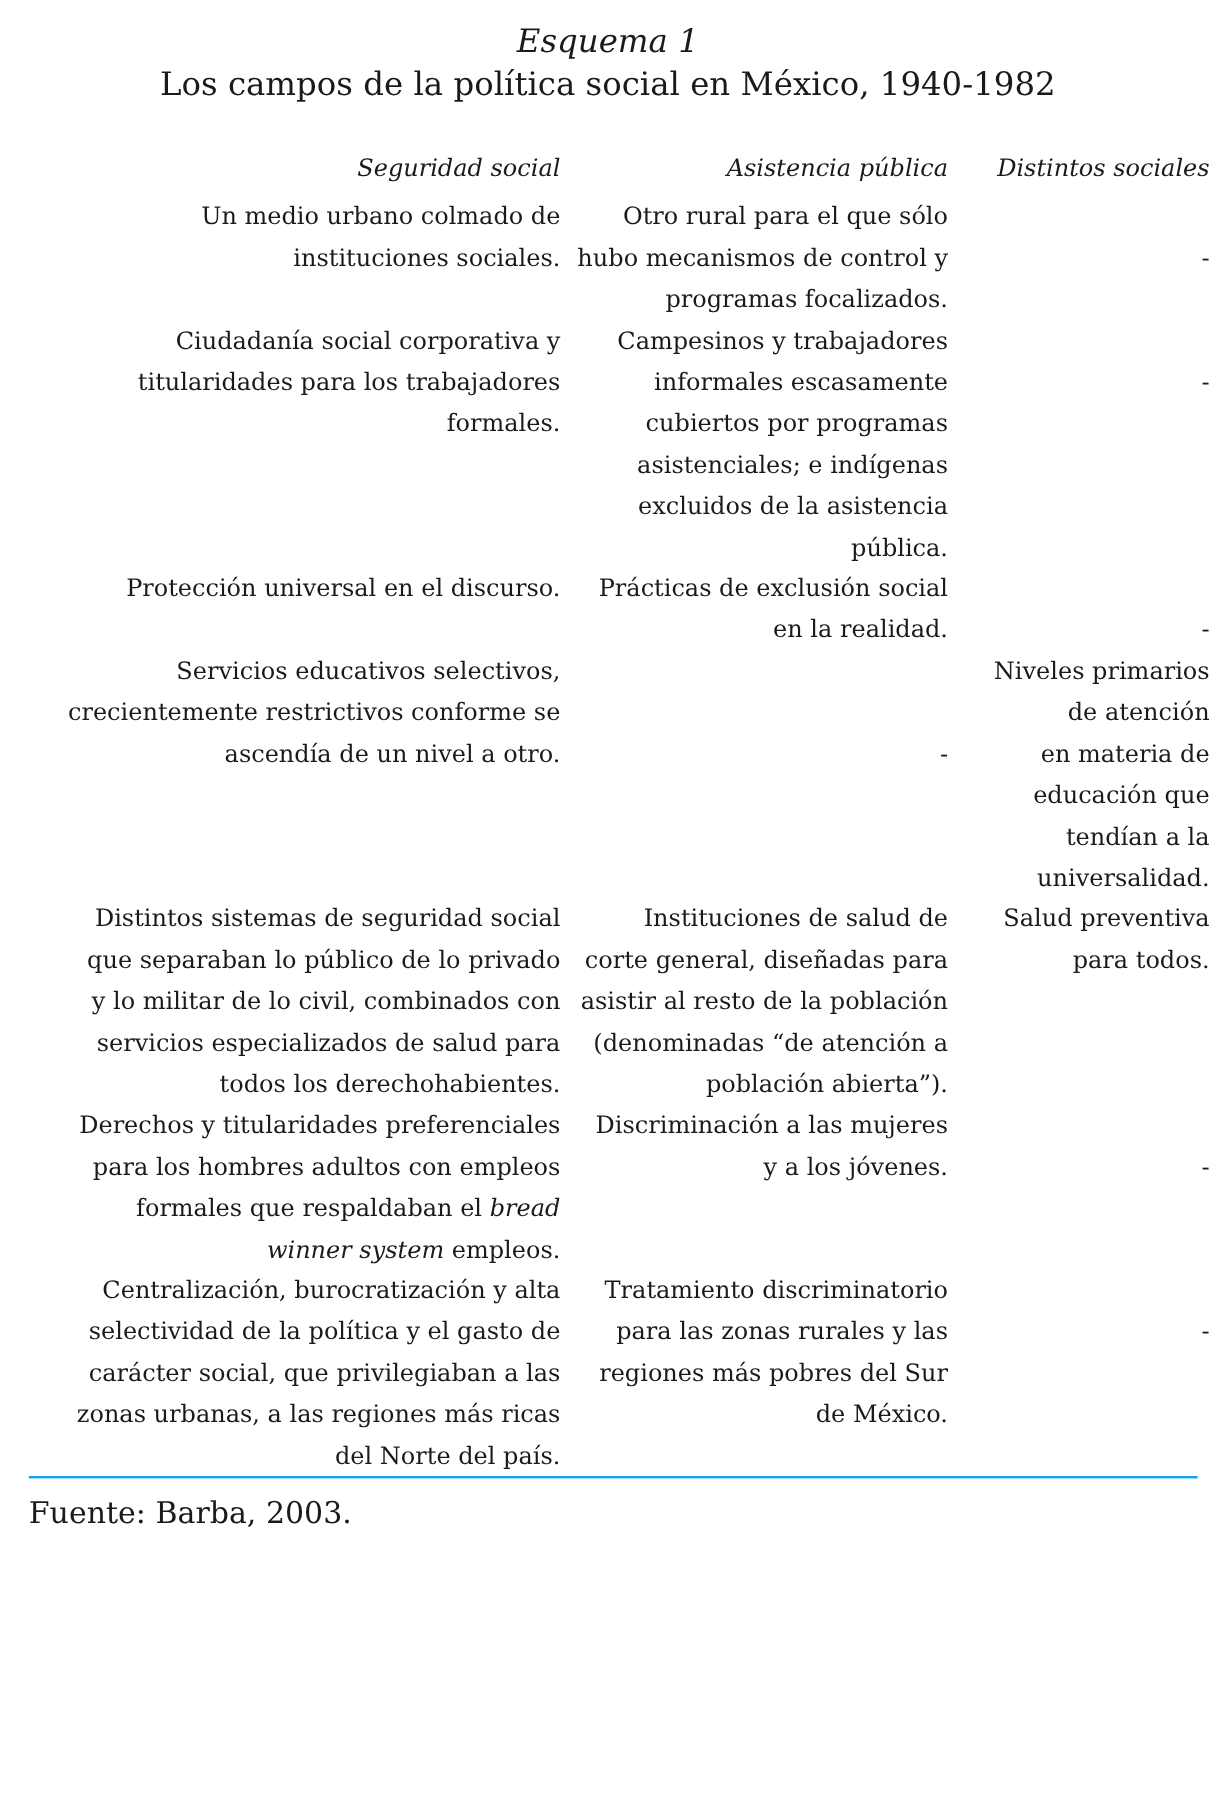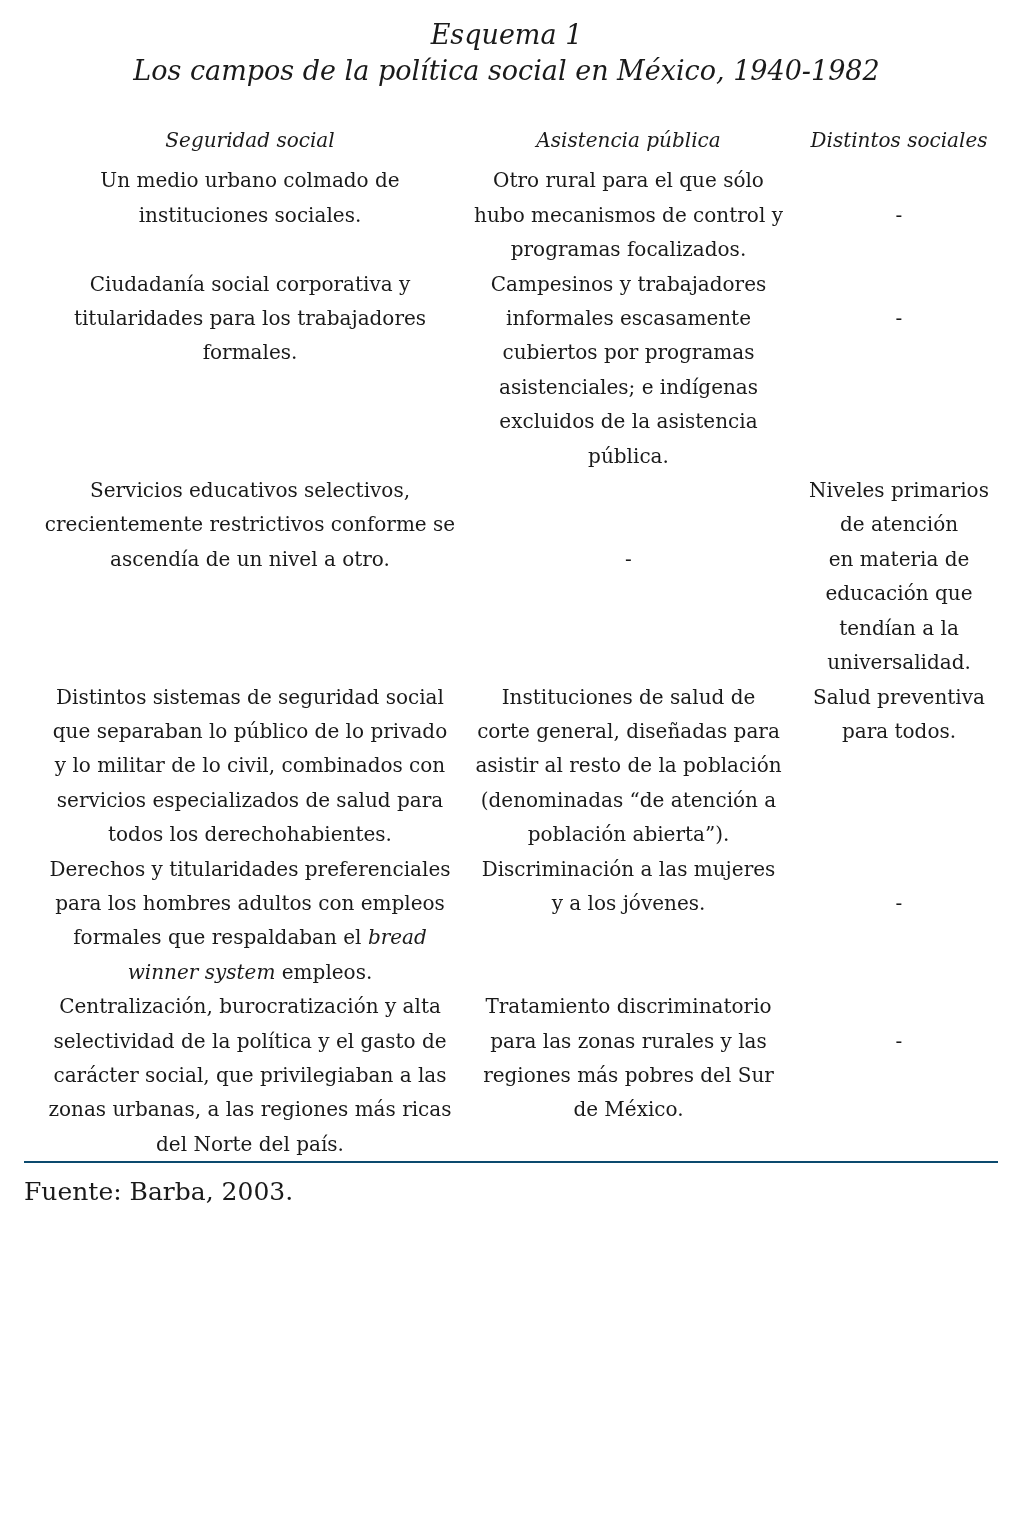--- a/index.html
+++ b/index.html
@@ -18,54 +18,53 @@
   }
   .title {
     padding-top: 19px;
     text-align: center;
     font-style: italic;
     font-size: 27px;
     line-height: 32px;
   }
   .subtitle {
     text-align: center;
-    font-style: italic;
     font-size: 27px;
     line-height: 40px;
   }
   table.scheme {
     border-collapse: collapse;
     table-layout: fixed;
     width: 975px;
     margin: 32px 0 0 33px;
   }
   table.scheme th,
   table.scheme td {
     font-size: 20px;
     line-height: 34.4px;
     font-weight: normal;
-    text-align: center;
+    text-align: right;
     vertical-align: top;
     padding: 0;
   }
   table.scheme th {
     font-style: italic;
     padding-bottom: 6px;
     white-space: pre;
   }
   table.scheme td {
     white-space: pre;
     margin-top: 28px;
   }
   table.scheme .italic {
     font-style: italic;
   }
   .source {
     margin: 0 15px 0 24px;
-    border-top: 2px solid #0c4a6e;
+    border-top: 2px solid #0ea5e9;
     padding-top: 14px;
     font-size: 25px;
     line-height: 30px;
   }
 </style>
 </head>
 <body>
 
 <div class="page">
 
@@ -99,20 +98,27 @@
         <tr>
           <td><span>Ciudadanía social corporativa y
 titularidades para los trabajadores
 formales.</span></td>
           <td><span>Campesinos y trabajadores
 informales escasamente
 cubiertos por programas
 asistenciales; e indígenas
 excluidos de la asistencia
 pública.</span></td>
+          <td><span>
+-</span></td>
+        </tr>
+        <tr>
+          <td><span>Protección universal en el discurso.</span></td>
+          <td><span>Prácticas de exclusión social
+en la realidad.</span></td>
           <td><span>
 -</span></td>
         </tr>
         <tr>
           <td><span>Servicios educativos selectivos,
 crecientemente restrictivos conforme se
 ascendía de un nivel a otro.</span></td>
           <td><span>
 
 -</span></td>

